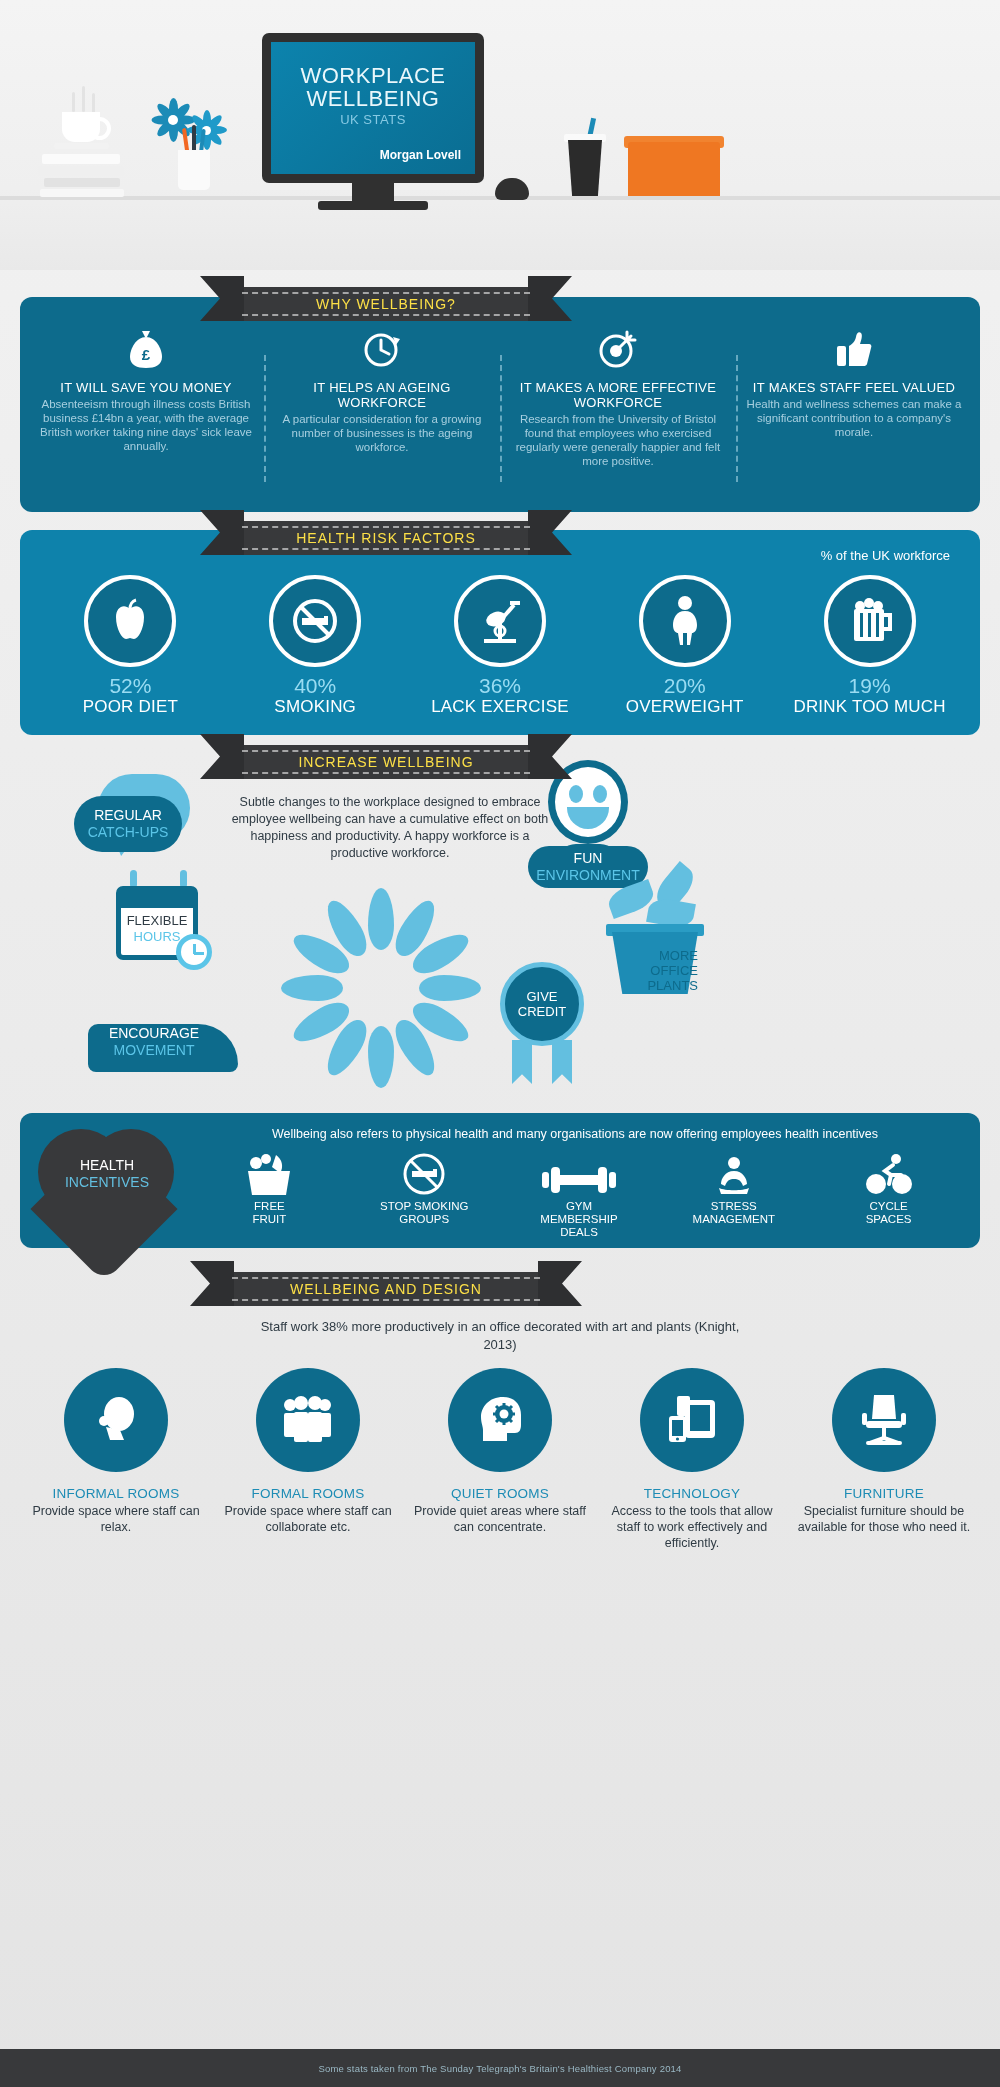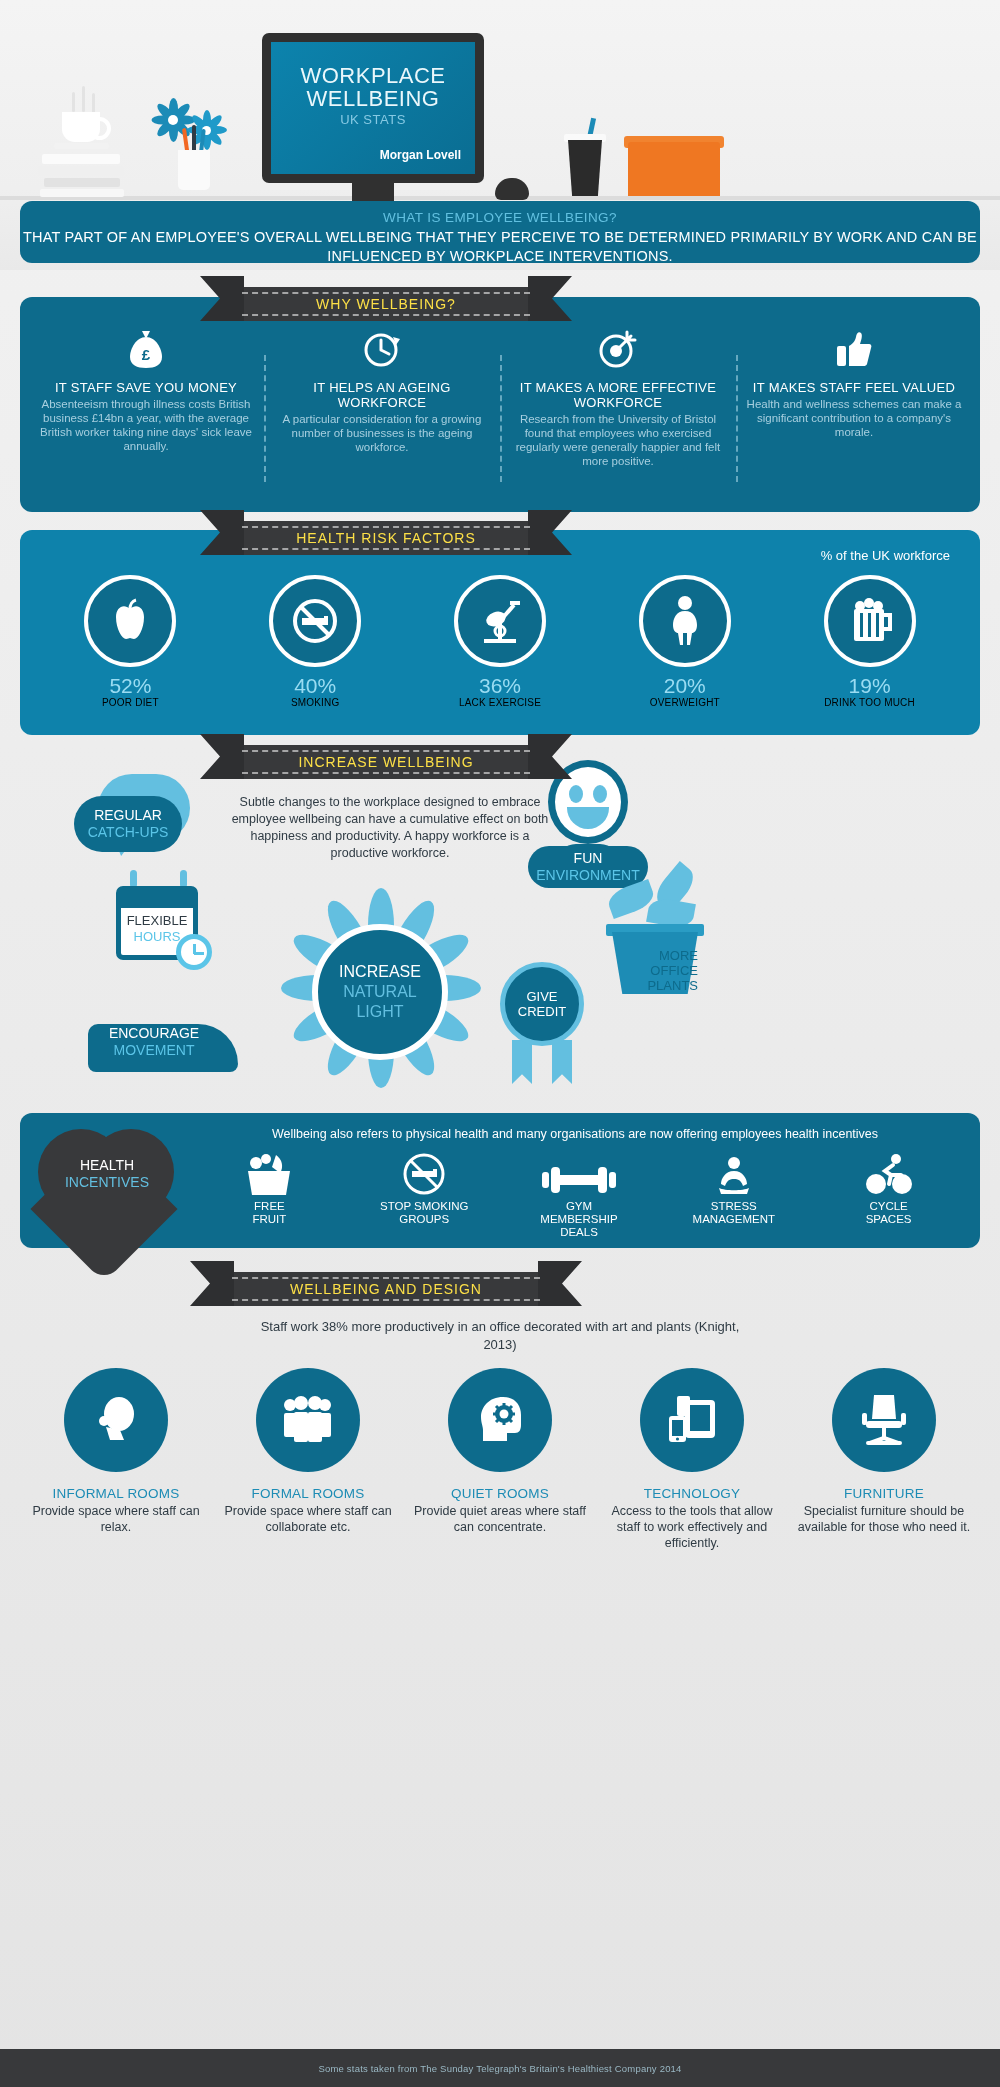--- a/index.html
+++ b/index.html
@@ -102,21 +102,21 @@
   #why p  { color:#a7cfdf; font-size:11.5px; line-height:14px; margin-top:2px; }
 
   
   #risk { left:20px; top:530px; width:960px; height:205px; background:#0e82ab; }
   #risk .pct-note { position:absolute; right:30px; top:18px; color:#fff; font-size:13px; }
   #risk .row { display:flex; padding:45px 18px 0 18px; }
   #risk .item { flex:1; text-align:center; }
   #risk .circ { width:92px; height:92px; margin:0 auto; border:4px solid #fff; border-radius:50%;
                 background:#0d6b8c; display:flex; align-items:center; justify-content:center; }
   #risk .pct { color:#9adcf2; font-size:21px; margin-top:7px; }
-  #risk .lbl { color:#000000; font-size:10px; margin-top:-1px; letter-spacing:.2px;}
+  #risk .lbl { color:#ffffff; font-size:17px; margin-top:-1px; letter-spacing:.2px;}
 
   
   #increase { position:absolute; left:0; top:752px; width:1000px; height:360px; }
   #increase .intro { position:absolute; left:230px; top:42px; width:320px; text-align:center;
                      color:#2f3b44; font-size:12.5px; line-height:17px; }
   .bubble-tag { position:absolute; background:#0d6b8c; color:#fff; border-radius:40px;
                 display:flex; flex-direction:column; align-items:center; justify-content:center;
                 text-align:center; font-size:14px; line-height:17px; }
   .tag-sub { color:#5bc5e8; }
 
@@ -273,41 +273,37 @@
     <div class="mon-base"></div>
 
     <div class="mouse"></div>
     <div class="straw"></div>
     <div class="drink-lid"></div>
     <div class="drink"></div>
     <div class="obox-lid"></div>
     <div class="obox"></div>
   </div>
 
-  <div class="panel" id="definition">
-    <div class="hl">WHAT IS EMPLOYEE WELLBEING?</div>
-    <div class="body">THAT PART OF AN EMPLOYEE'S OVERALL WELLBEING THAT THEY PERCEIVE TO BE DETERMINED PRIMARILY BY WORK AND CAN BE INFLUENCED BY WORKPLACE INTERVENTIONS.</div>
-  </div>
 
   <div class="ribbon" id="ribbon-why" style="left:236px; top:287px; width:300px;">
     <span class="dash top"></span>
       <span class="dash bot"></span>
     <span>WHY WELLBEING?</span>
   </div>
   <div class="panel" id="why">
     <div class="cols">
       <div class="col">
         <div class="ic">
           <svg width="36" height="40" viewBox="0 0 36 40">
               <path d="M14 2 L22 2 L19 8 L17 8 Z" fill="#fff"></path>
               <path d="M18 8 C28 8 34 20 34 28 C34 36 27 39 18 39 C9 39 2 36 2 28 C2 20 8 8 18 8 Z" fill="#fff"></path>
               <text x="18" y="31" font-size="15" font-family="Liberation Sans, sans-serif" fill="#0d6b8c" text-anchor="middle" font-weight="bold">£</text>
             </svg>
         </div>
-        <h3>IT STAFF SAVE YOU MONEY</h3>
+        <h3>IT WILL SAVE YOU MONEY</h3>
         <p>Absenteeism through illness costs British business £14bn a year, with the average British worker taking nine days' sick leave annually.</p>
       </div>
       <div class="col">
         <div class="ic">
           <svg width="40" height="40" viewBox="0 0 40 40">
               <circle cx="19" cy="21" r="15" fill="none" stroke="#fff" stroke-width="3"></circle>
               <path d="M19 21 L19 11 M19 21 L27 25" stroke="#fff" stroke-width="3" stroke-linecap="round" fill="none"></path>
               <path d="M31 8 L38 10 L34 16 Z" fill="#fff"></path>
             </svg>
         </div>
@@ -459,25 +455,20 @@
         <span class="petal" style="transform: rotate(270deg);"></span>
         <span class="petal" style="transform: rotate(240deg);"></span>
         <span class="petal" style="transform: rotate(210deg);"></span>
         <span class="petal" style="transform: rotate(180deg);"></span>
         <span class="petal" style="transform: rotate(150deg);"></span>
         <span class="petal" style="transform: rotate(120deg);"></span>
         <span class="petal" style="transform: rotate(90deg);"></span>
         <span class="petal" style="transform: rotate(60deg);"></span>
         <span class="petal" style="transform: rotate(30deg);"></span>
         <span class="petal" style="transform: rotate(0deg);"></span>
-      <div class="core">
-        <span>INCREASE</span>
-        <span class="b">NATURAL</span>
-        <span class="b">LIGHT</span>
-      </div>
     </div>
 
     <div class="ros-tail l"></div>
     <div class="ros-tail r"></div>
     <div class="rosette">
       <span>GIVE</span>
       <span>CREDIT</span>
     </div>
 
     <div class="leaf l1"></div>

